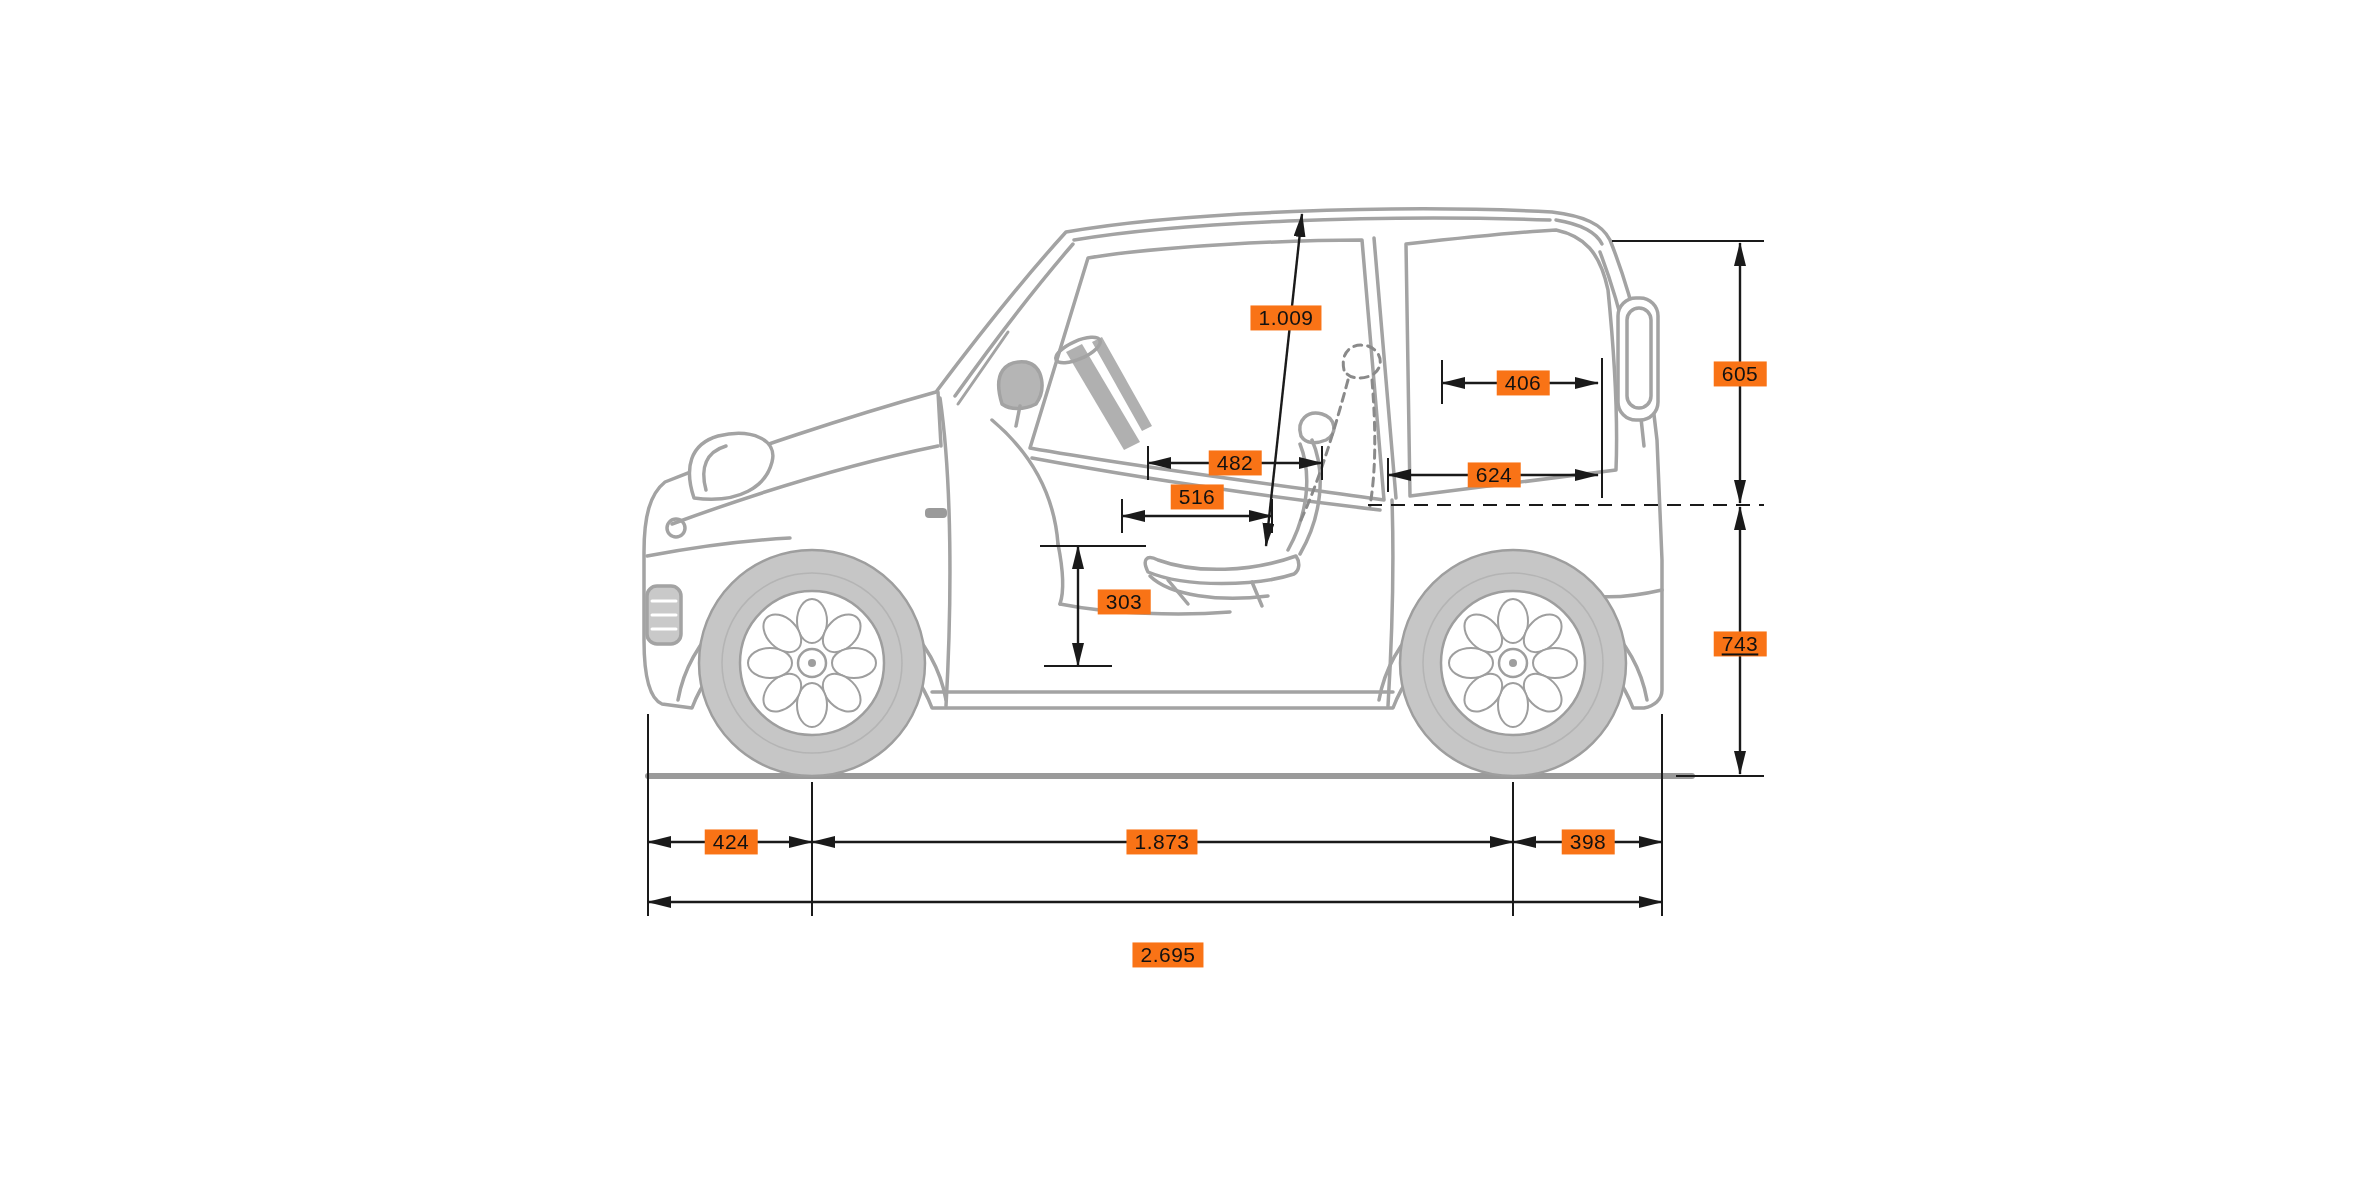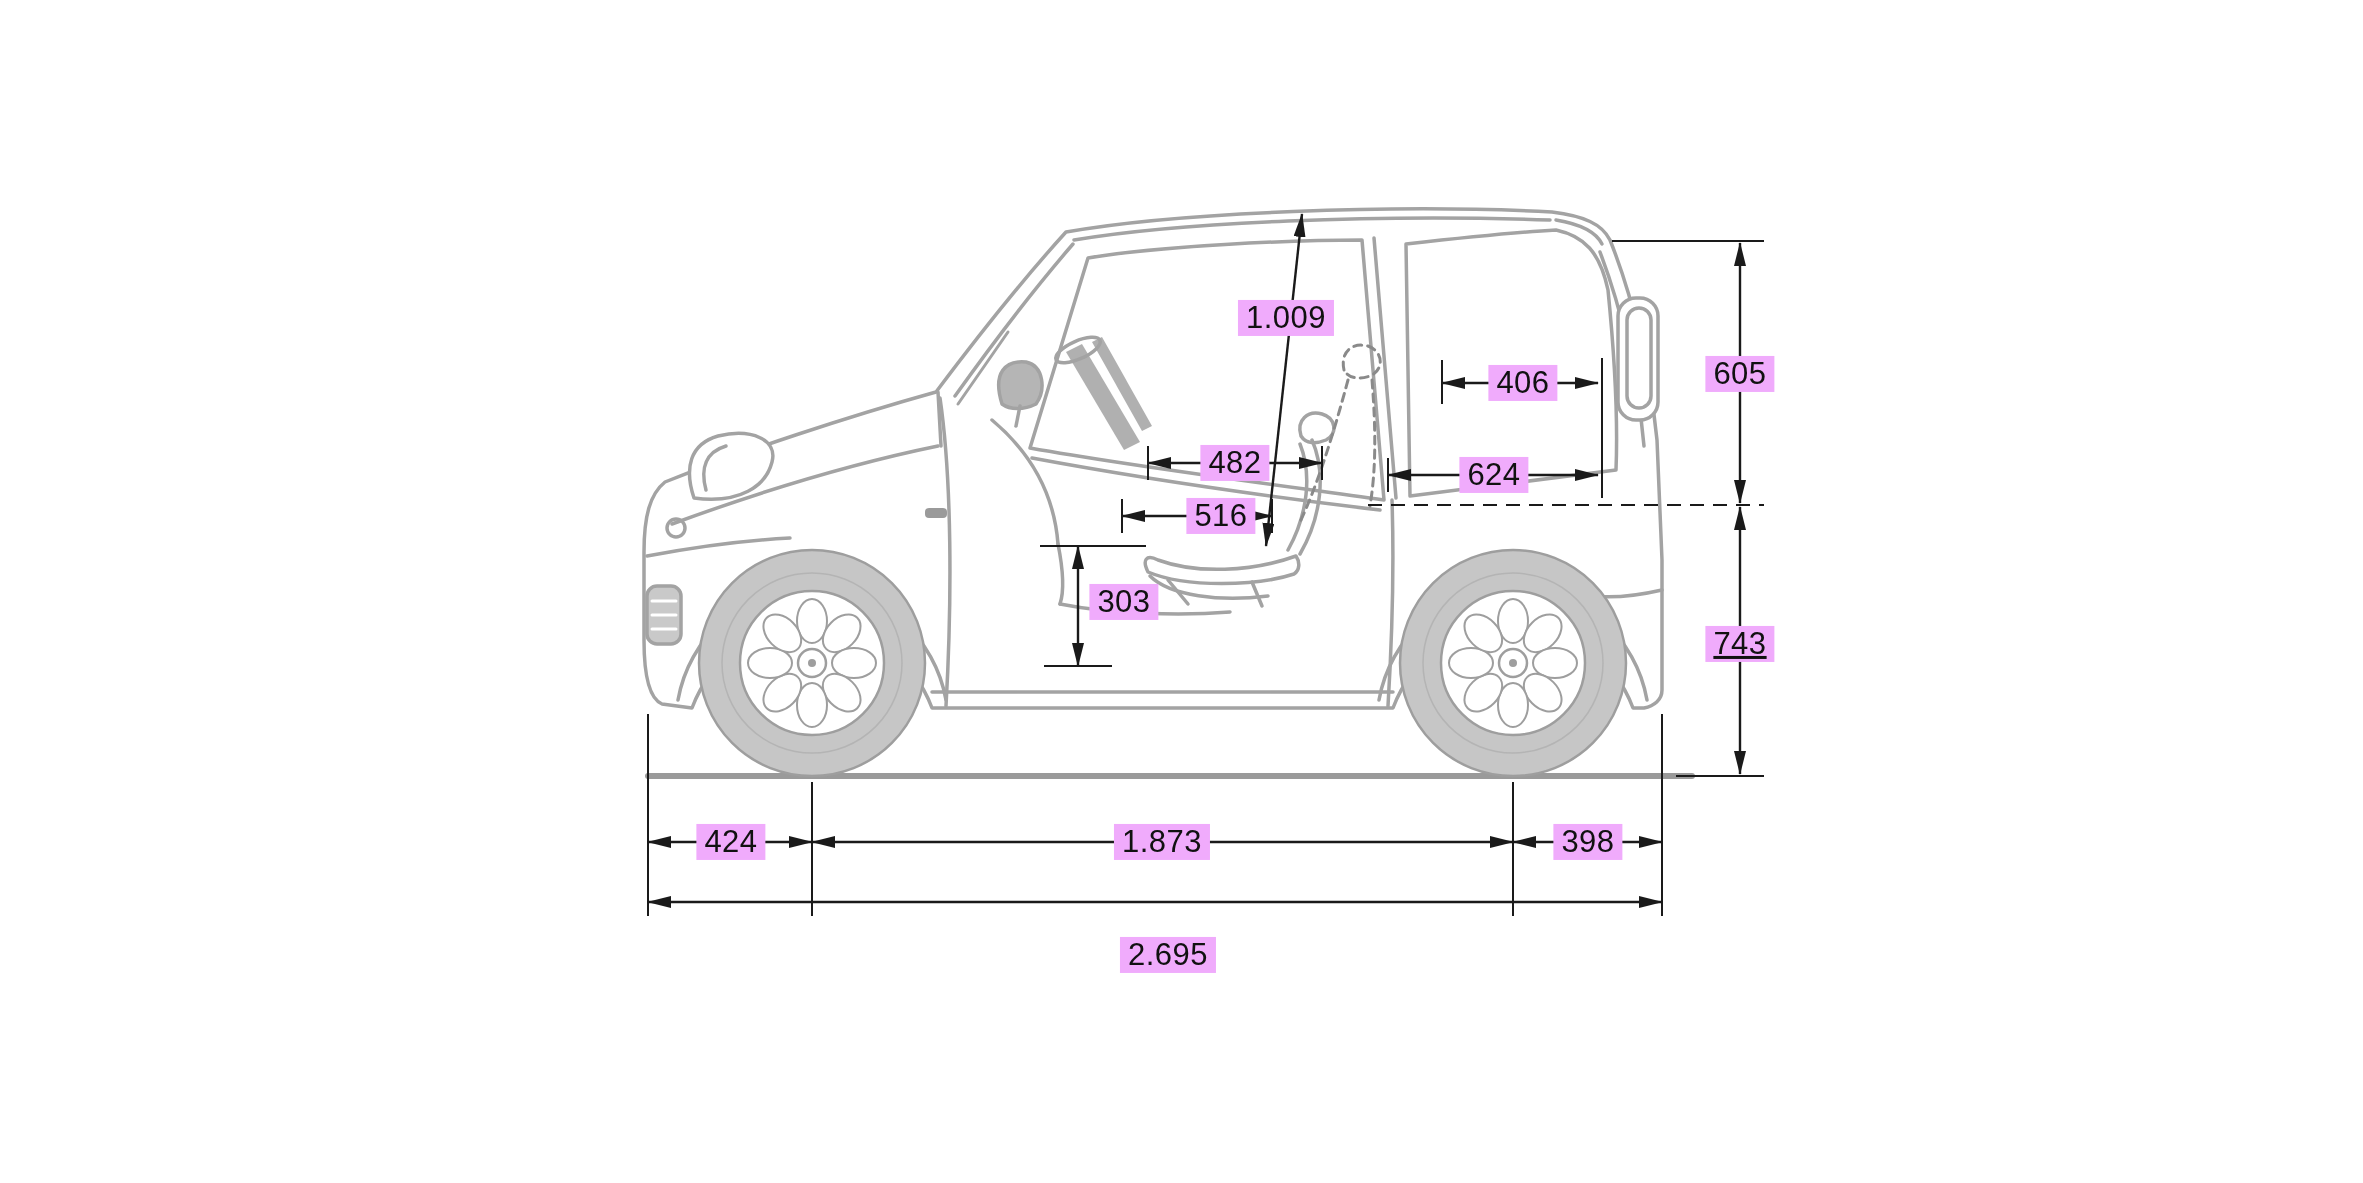--- a/index.html
+++ b/index.html
@@ -16,23 +16,23 @@
     overflow: hidden;
   }
   .stage svg {
     position: absolute;
     left: 0;
     top: 0;
   }
   .dim-label {
     position: absolute;
     transform: translate(-50%, -50%);
-    background: #f0abfc;
+    background: #f97316;
     color: #111111;
-    font-size: 31px;
+    font-size: 21px;
     line-height: 1.1;
     padding: 1px 8px;
     white-space: nowrap;
     letter-spacing: 0.5px;
   }
 </style>
 </head>
 <body>
 
 <div class="stage">
@@ -210,21 +210,21 @@
   </svg>
 
   <div class="dim-label" style="left:1286px; top:318px;">1.009</div>
 
   <div class="dim-label" style="left:1523px; top:383px;">406</div>
 
   <div class="dim-label" style="left:1235px; top:463px;">482</div>
 
   <div class="dim-label" style="left:1494px; top:475px;">624</div>
 
-  <div class="dim-label" style="left:1197px; top:516px;margin-left:24px;">516</div>
+  <div class="dim-label" style="left:1197px; top:497px;">516</div>
 
   <div class="dim-label" style="left:1124px; top:602px;">303</div>
 
   <div class="dim-label" style="left:1740px; top:374px;">605</div>
 
   <div class="dim-label" style="left:1740px; top:644px;text-decoration:underline;">743</div>
 
   <div class="dim-label" style="left:731px; top:842px;">424</div>
 
   <div class="dim-label" style="left:1162px; top:842px;text-align:right;">1.873</div>

